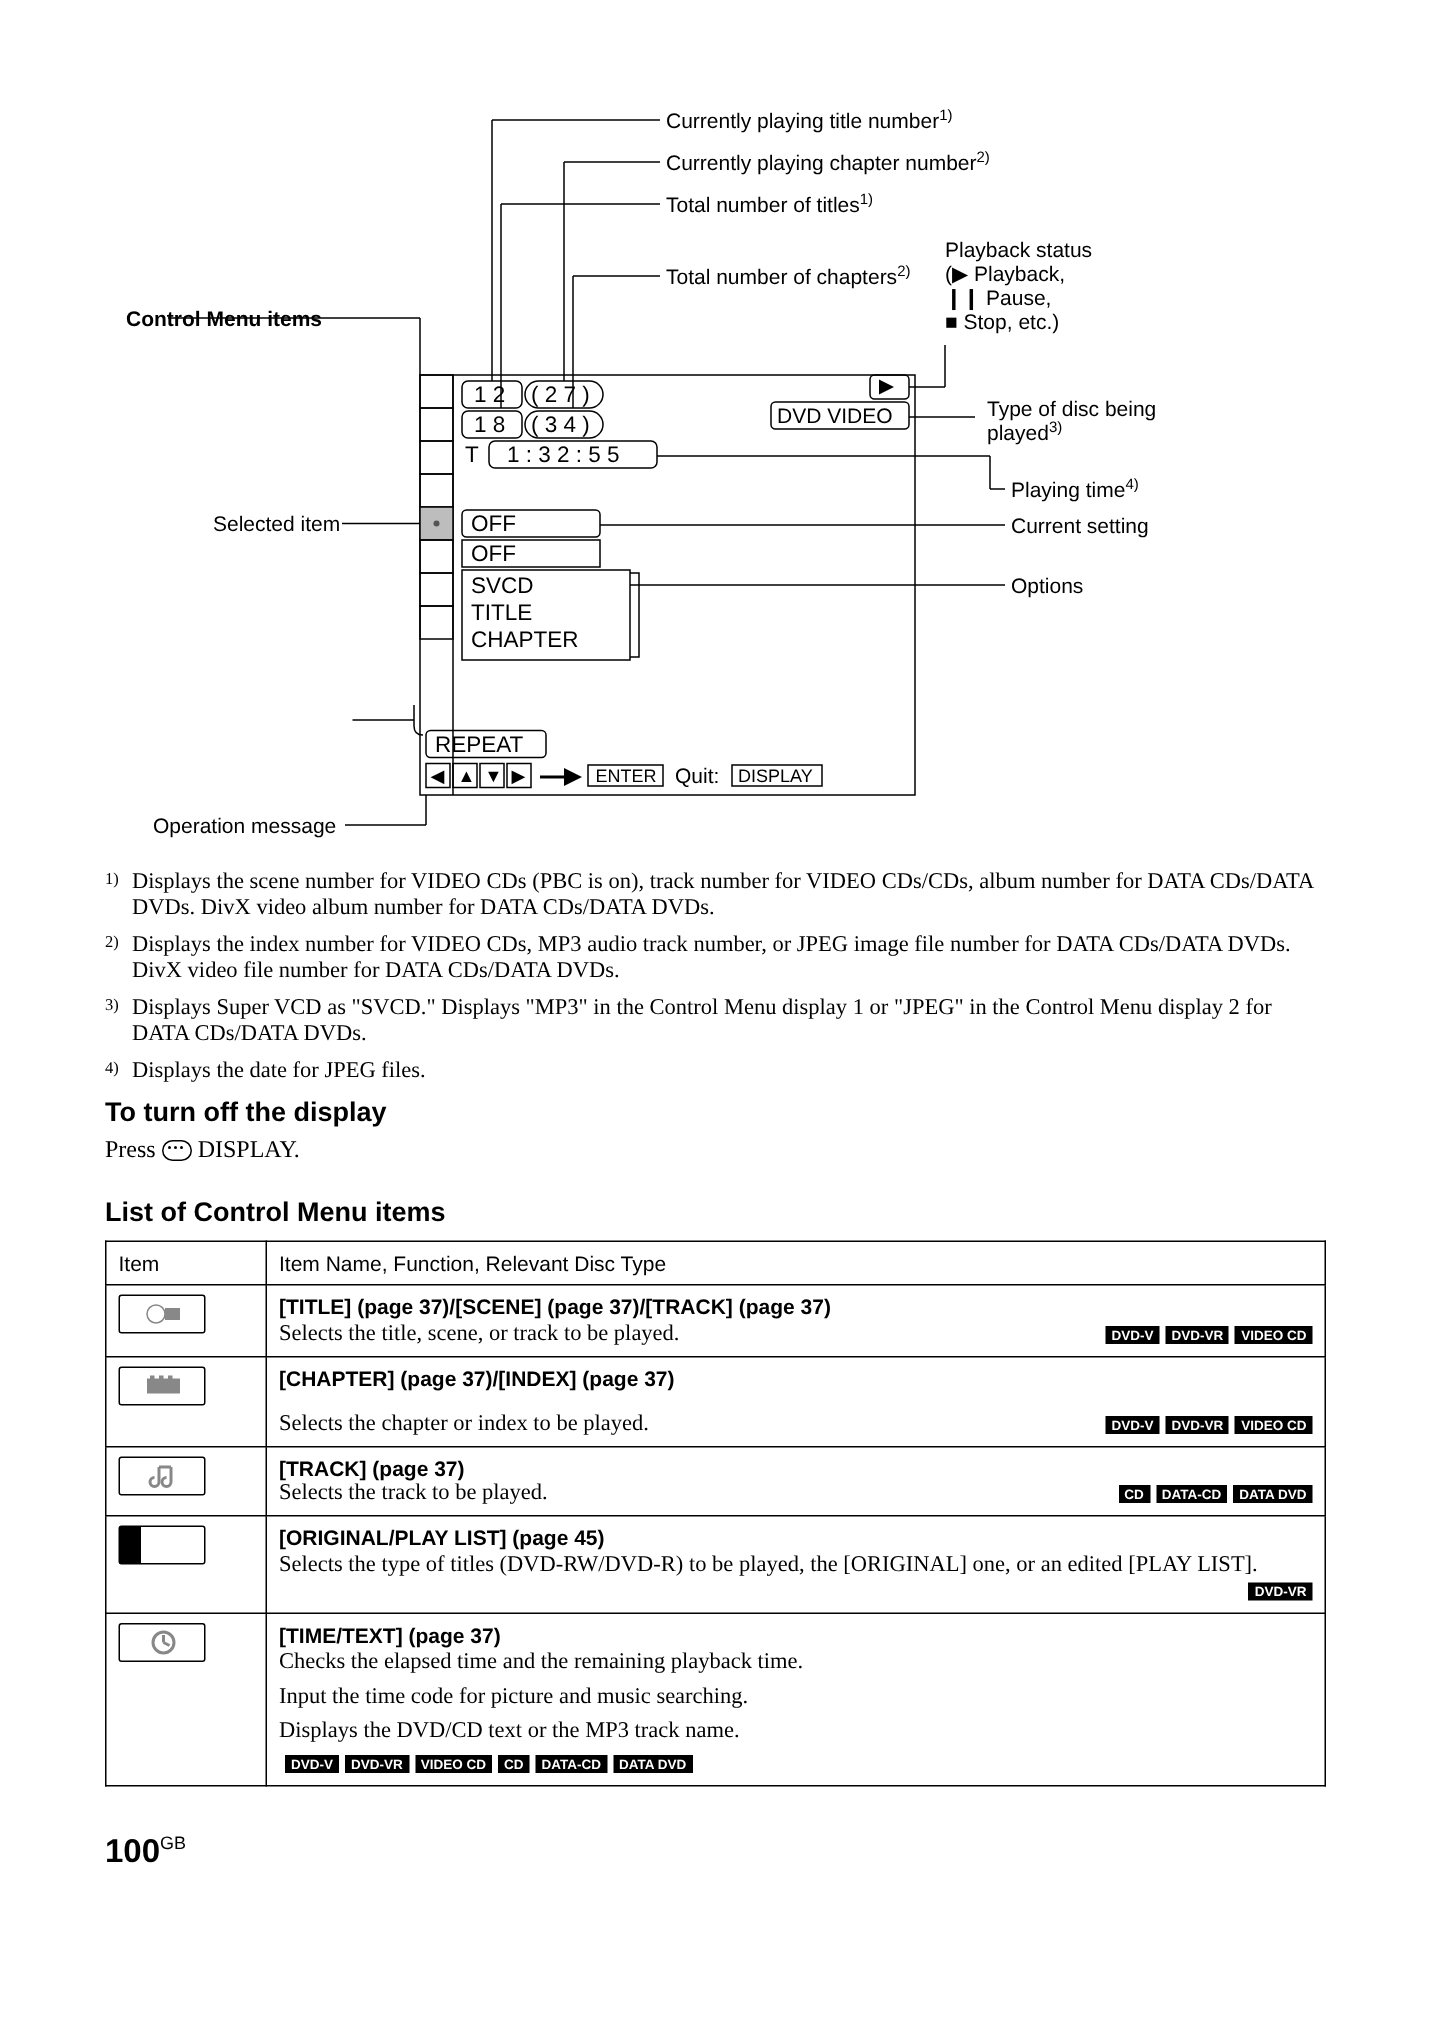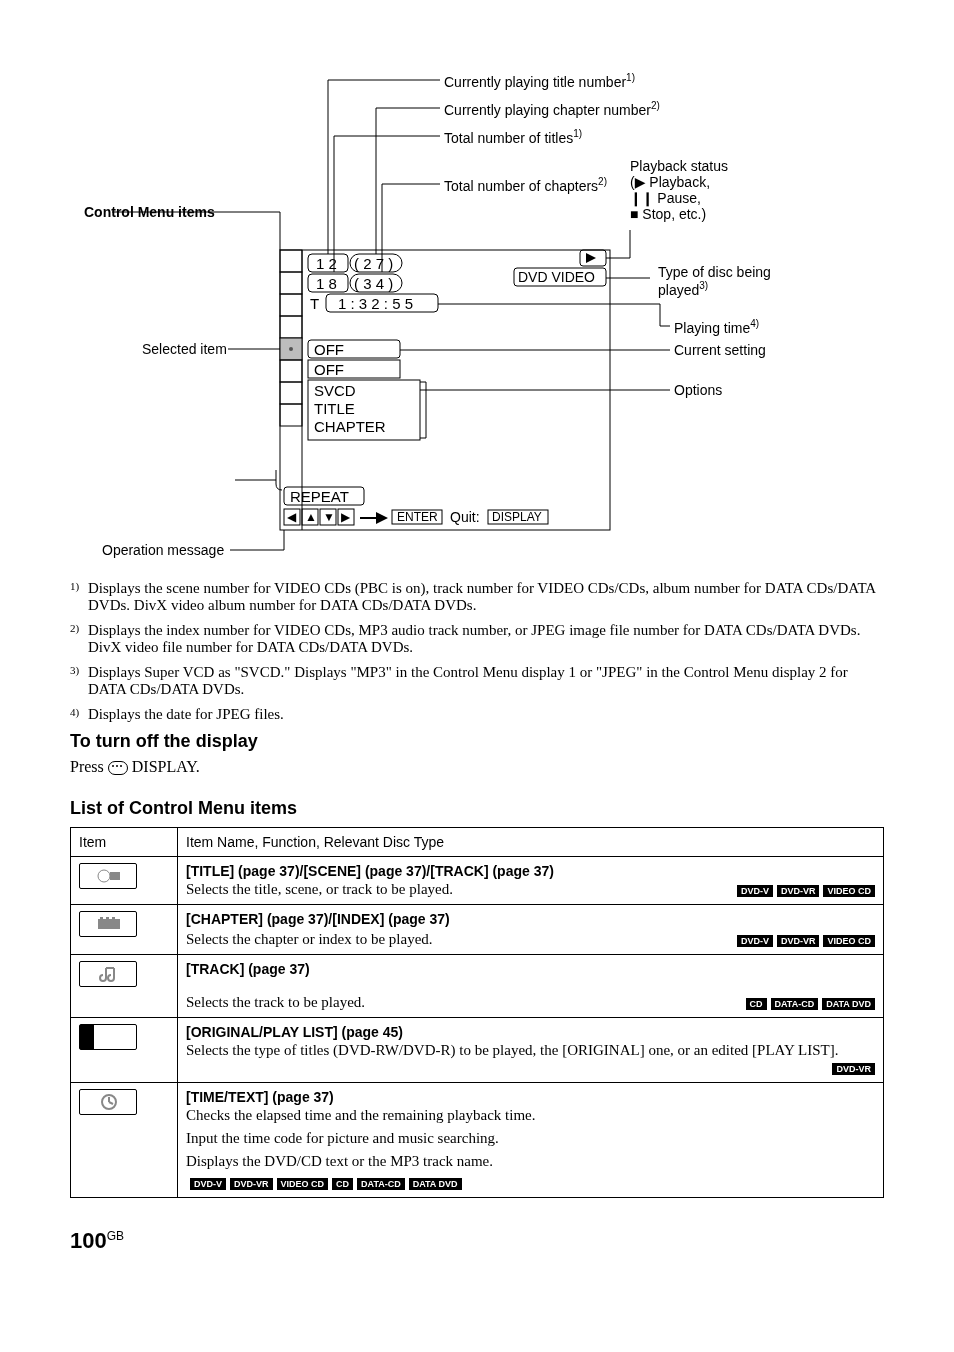--- a/index.html
+++ b/index.html
@@ -265,32 +265,32 @@
         </tr>
         <tr>
           <td class="icon-cell"><span class="item-icon"><span style="position:absolute;left:14px;top:3px;"><svg width="30" height="18">
                   <rect x="4" y="4" width="22" height="10" fill="#888"></rect>
                   <rect x="6" y="2" width="3" height="3" fill="#888"></rect>
                   <rect x="12" y="2" width="3" height="3" fill="#888"></rect>
                   <rect x="18" y="2" width="3" height="3" fill="#888"></rect>
                 </svg></span></span></td>
           <td>
             <div class="row-name">[CHAPTER] (page 37)/[INDEX] (page 37)</div>
-            <div class="row-desc" style="margin-top:4px;">Selects the chapter or index to be played.<span class="badges-right"><span class="badge">DVD-V</span><span class="badge">DVD-VR</span><span class="badge">VIDEO CD</span></span></div>
+            <div class="row-desc" style="margin-top:14px;">Selects the chapter or index to be played.<span class="badges-right"><span class="badge">DVD-V</span><span class="badge">DVD-VR</span><span class="badge">VIDEO CD</span></span></div>
           </td>
         </tr>
         <tr>
           <td class="icon-cell"><span class="item-icon"><span style="position:absolute;left:14px;top:3px;"><svg width="30" height="18">
                   <path d="M12 3 v10 a3 3 0 1 1 -3 -3" fill="none" stroke="#888" stroke-width="2"></path>
                   <path d="M20 3 v10 a3 3 0 1 1 -3 -3" fill="none" stroke="#888" stroke-width="2"></path>
                   <line x1="12" y1="3" x2="20" y2="3" stroke="#888" stroke-width="2"></line>
                 </svg></span></span></td>
           <td>
             <div class="row-name">[TRACK] (page 37)</div>
-            <div class="row-desc" style="margin-top:17px;">Selects the track to be played.<span class="badges-right"><span class="badge">CD</span><span class="badge">DATA-CD</span><span class="badge">DATA DVD</span></span></div>
+            <div class="row-desc" style="margin-top:0;">Selects the track to be played.<span class="badges-right"><span class="badge">CD</span><span class="badge">DATA-CD</span><span class="badge">DATA DVD</span></span></div>
           </td>
         </tr>
         <tr>
           <td class="icon-cell"><span class="item-icon inv"><span class="left"></span><span style="position:absolute;left:18px;top:3px;"><svg width="30" height="18">
                   <rect x="6" y="4" width="14" height="10" fill="#fff" stroke="#fff"></rect>
                   <polygon points="16,6 16,12 24,9" fill="#fff"></polygon>
                 </svg></span></span></td>
           <td>
             <div class="row-name">[ORIGINAL/PLAY LIST] (page 45)</div>
             <div class="row-desc" style="margin-top:2px;">Selects the type of titles (DVD-RW/DVD-R) to be played, the [ORIGINAL] one, or an edited [PLAY LIST].<span class="badges-right"><span class="badge">DVD-VR</span></span></div>

